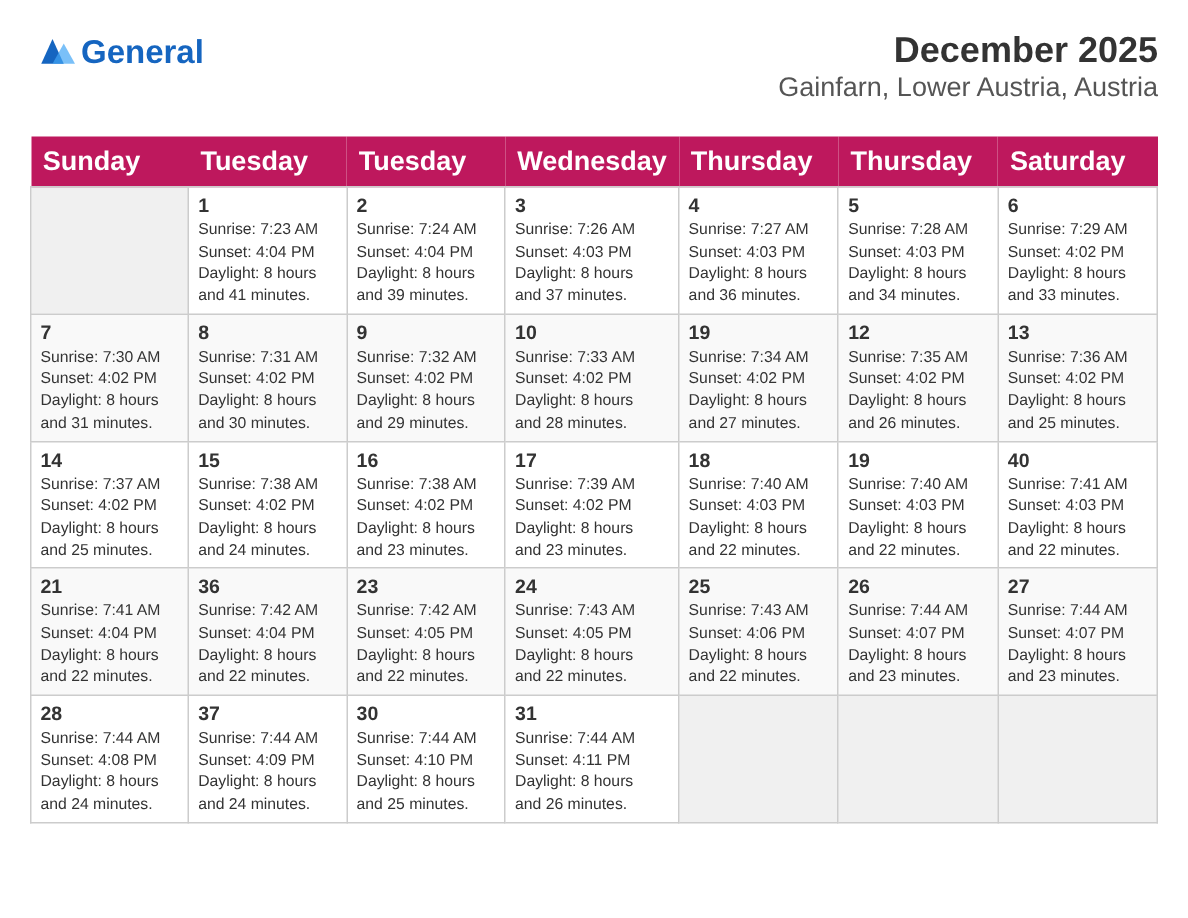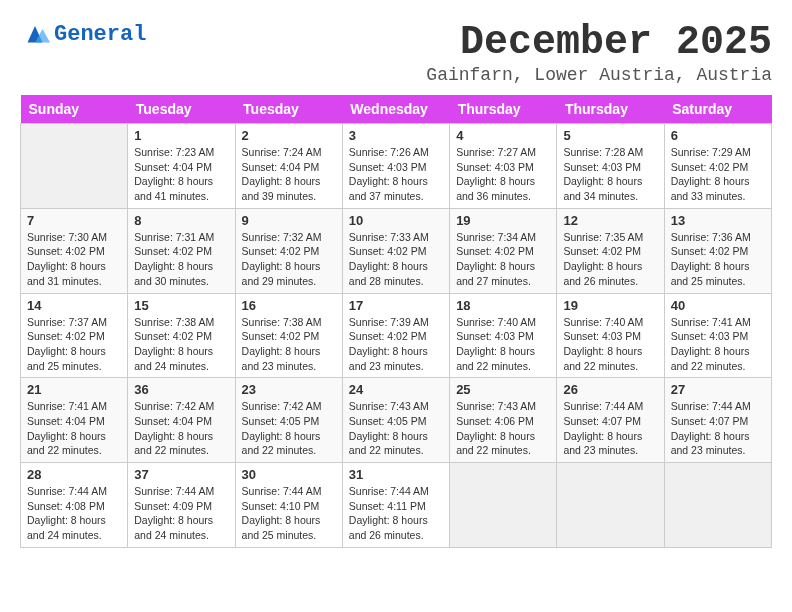--- a/index.html
+++ b/index.html
@@ -7,22 +7,21 @@
       font-family: Arial, sans-serif;
       background: #fff;
       width: 792px;
       min-height: 612px;
       padding: 20px;
     }
     .header {
       display: flex;
       justify-content: space-between;
       align-items: flex-start;
-      margin-bottom: 10px;
-      font-family: Liberation Mono, monospace;
+      margin-bottom: 22px;
     }
     .logo {
       display: flex;
       align-items: center;
     }
     .logo-text {
       font-size: 22px;
       font-weight: bold;
       color: #333;
       line-height: 1.1;
@@ -32,38 +31,38 @@
     }
     .logo-icon {
       width: 30px;
       height: 30px;
       margin-right: 4px;
     }
     .title-section {
       text-align: right;
     }
     .month-title {
-      font-size: 40px;
+      font-size: 24px;
       font-weight: bold;
       color: #333;
     }
     .location {
       font-size: 18px;
       color: #555;
     }
     table {
       width: 100%;
       border-collapse: collapse;
     }
     th {
-      background-color: #d946ef;
+      background-color: #be185d;
       color: white;
       text-align: left;
       padding: 6px 8px;
-      font-size: 14px;
+      font-size: 18px;
       font-weight: bold;
     }
     td {
       border: 1px solid #ccc;
       vertical-align: top;
       padding: 4px 6px;
       width: 14.28%;
       min-height: 80px;
       background: #fff;
     }

